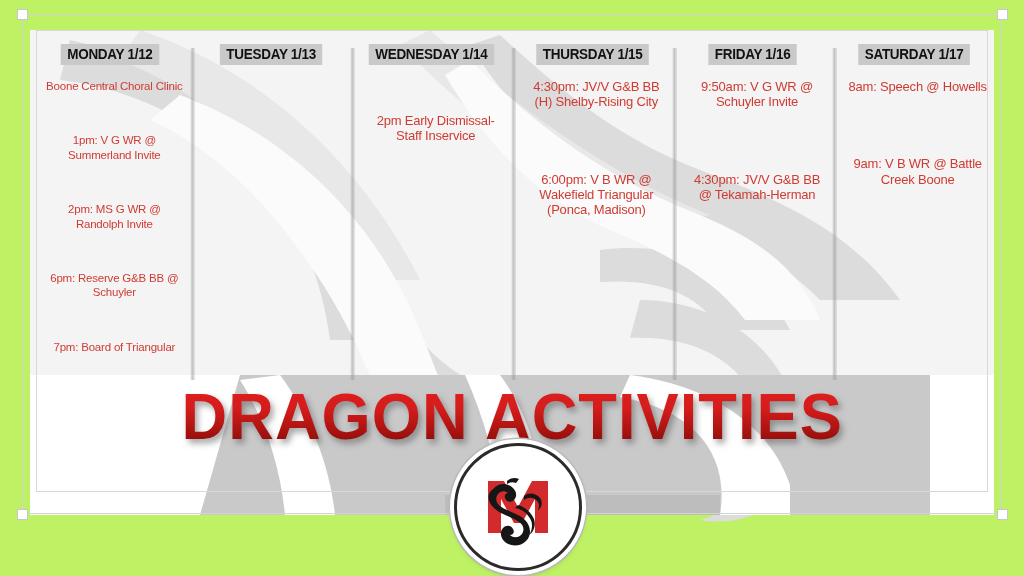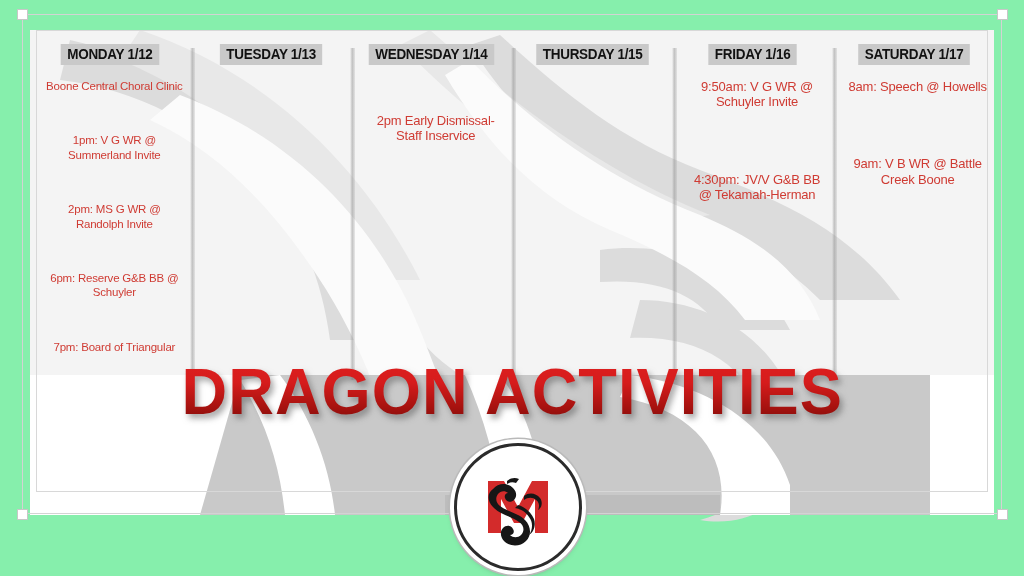--- a/index.html
+++ b/index.html
@@ -8,21 +8,21 @@
     background:#ffffff;
     font-family:"Liberation Sans", sans-serif;
     overflow:hidden;
     position:relative;
   }
 
   
   #poster{
     position:absolute;inset:0;
     width:1024px;height:576px;
-    background:#86efac;
+    background:#bef264;
     overflow:hidden;
   }
 
   
   .watermark{
     position:absolute;
     left:0;top:0;width:1024px;height:576px;
     pointer-events:none;
     z-index:1;
   }
@@ -113,21 +113,21 @@
     white-space:pre-line;
     padding-left:8px;
   }
   .event.sm{font-size:11.5px;line-height:1.25;margin-bottom:40px;}
   .event.spaced{margin-bottom:62px;}
   .event:last-child{margin-bottom:0;margin-top:34px;}
 
   
   .title-wrap{
     position:absolute;
-    left:0;top:356px;width:1024px;
+    left:0;top:381px;width:1024px;
     text-align:center;
     z-index:8;
   }
   .title{
     display:inline-block;
     font-family:"Liberation Sans", sans-serif;
     font-weight:bold;
     font-size:62px;
     letter-spacing:1px;
     transform:scaleX(1.02) scaleY(1.06);
@@ -235,20 +235,24 @@
 
     <div class="day-col">
       <div class="day-header">WEDNESDAY 1/14</div>
       <div class="events">
         <div class="event">2pm Early Dismissal-Staff Inservice</div>
       </div>
     </div>
 
     <div class="day-col">
       <div class="day-header">THURSDAY 1/15</div>
+      <div class="events">
+        <div class="event spaced">4:30pm: JV/V G&amp;B BB (H) Shelby-Rising City</div>
+        <div class="event">6:00pm: V B WR @ Wakefield Triangular (Ponca, Madison)</div>
+      </div>
     </div>
 
     <div class="day-col">
       <div class="day-header">FRIDAY 1/16</div>
       <div class="events">
         <div class="event spaced">9:50am: V G WR @ Schuyler Invite</div>
         <div class="event">4:30pm: JV/V G&amp;B BB @ Tekamah-Herman</div>
       </div>
     </div>
 

